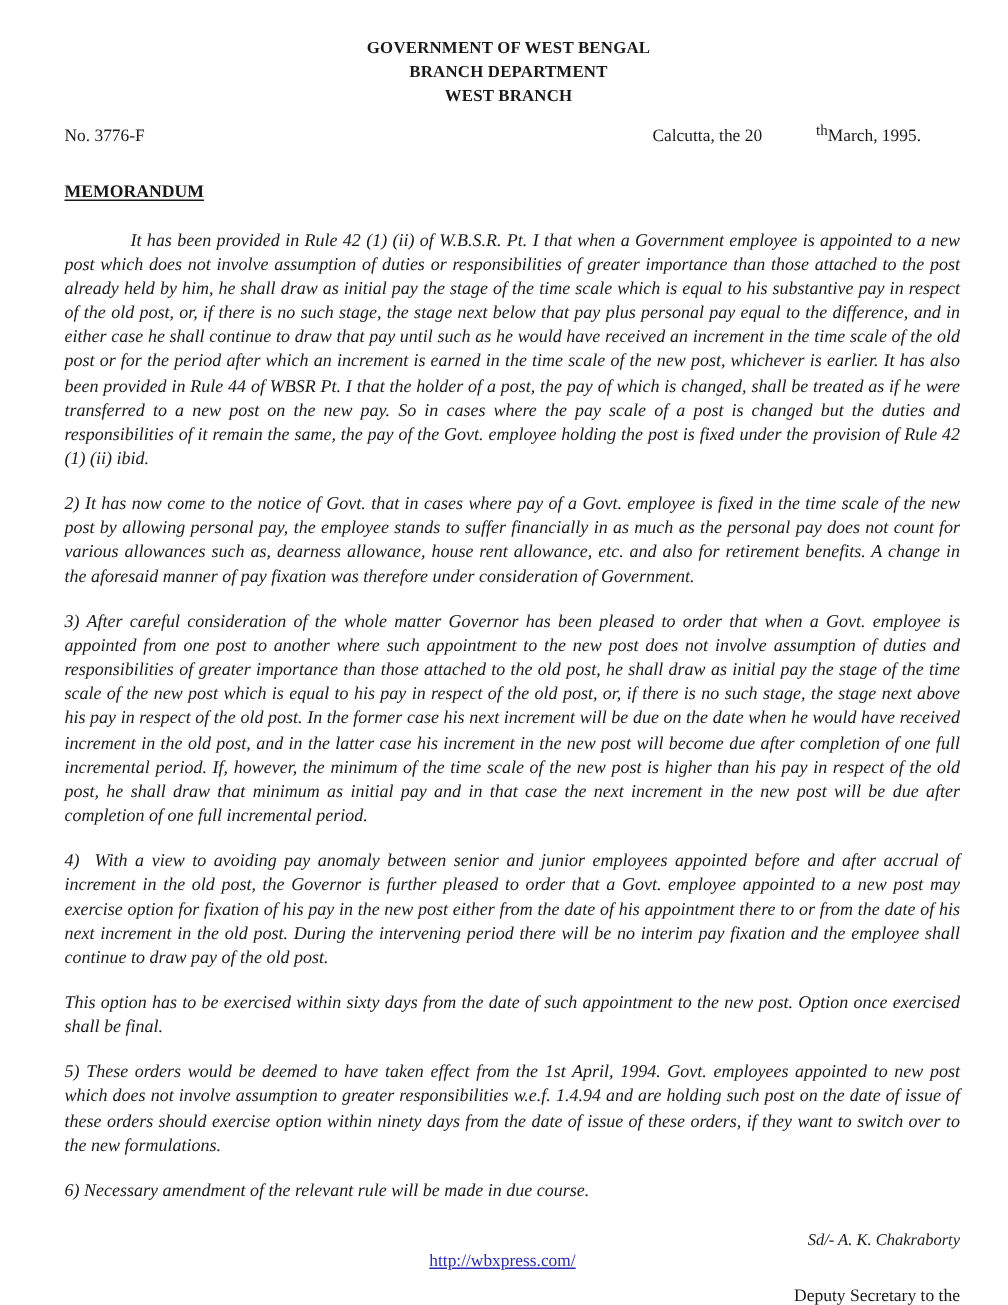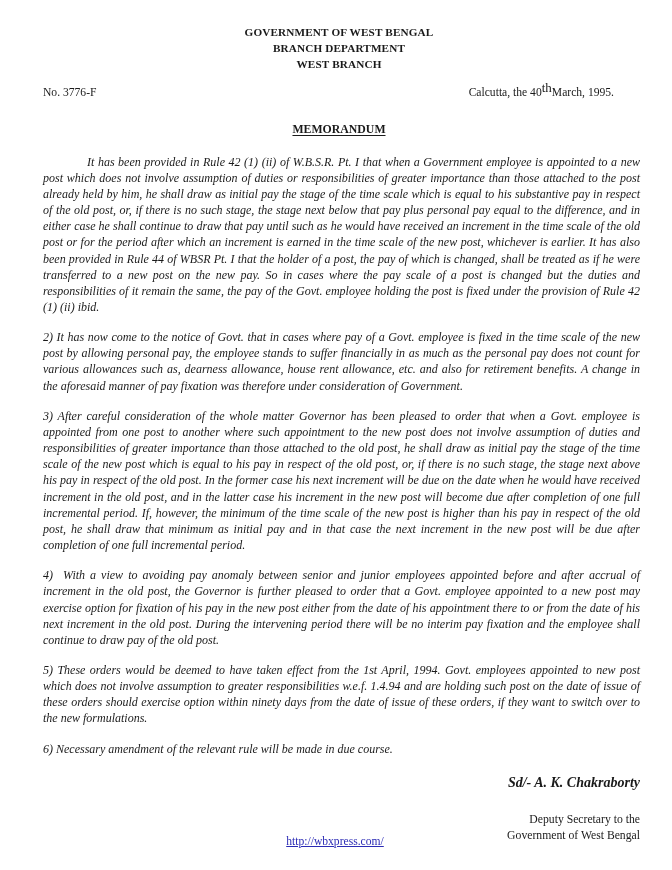--- a/index.html
+++ b/index.html
@@ -44,25 +44,25 @@
     padding-right: 26px;
     gap: 44px;
   }
   .ref-no {
     white-space: nowrap;
   }
   .ref-date {
     white-space: nowrap;
   }
   .ref-date sup {
-    font-size: 13px;
+    font-size: 10px;
     vertical-align: 4px;
+    margin-left: 36px;
   }
   .memo-title {
-    text-align: center;
     font-weight: bold;
     font-size: 11.8px;
     margin-top: 21px;
     padding-right: 5px;
   }
   .memo-title span {
     text-decoration: underline;
     text-underline-offset: 2px;
   }
   .body-block {
@@ -85,23 +85,22 @@
     margin-bottom: 2px;
   }
   .signature {
     margin-top: 18px;
     text-align: right;
     padding-right: 4px;
     width: 597px;
   }
   .sig-name {
     font-style: italic;
-    font-size: 14px;
+    font-size: 11px;
     line-height: 16px;
-    font-weight: bold;
   }
   .sig-desig {
     font-size: 11.7px;
     line-height: 16.2px;
     margin-top: 21px;
   }
   .sig-desig div {
     white-space: nowrap;
   }
   .footer-link {
@@ -124,30 +123,31 @@
 <div class="page">
 
   <div class="letterhead">
     <div>GOVERNMENT OF WEST BENGAL</div>
     <div>BRANCH DEPARTMENT</div>
     <div>WEST BRANCH</div>
   </div>
 
   <div class="ref-row">
     <div class="ref-no">No. 3776-F</div>
-    <div class="ref-date"><span>Calcutta, the 40</span><sup>th</sup><span>March, 1995.</span></div>
+    <div class="ref-date"><span>Calcutta, the 20</span><sup>th</sup><span>March, 1995.</span></div>
   </div>
 
   <div class="memo-title"><span>MEMORANDUM</span></div>
 
   <div class="body-block">
     <p class="para indent">It has been provided in Rule 42 (1) (ii) of W.B.S.R. Pt. I that when a Government employee is appointed to a new post which does not involve assumption of duties or responsibilities of greater importance than those attached to the post already held by him, he shall draw as initial pay the stage of the time scale which is equal to his substantive pay in respect of the old post, or, if there is no such stage, the stage next below that pay plus personal pay equal to the difference, and in either case he shall continue to draw that pay until such as he would have received an increment in the time scale of the old post or for the period after which an increment is earned in the time scale of the new post, whichever is earlier. It has also been provided in Rule 44 of WBSR Pt. I that the holder of a post, the pay of which is changed, shall be treated as if he were transferred to a new post on the new pay. So in cases where the pay scale of a post is changed but the duties and responsibilities of it remain the same, the pay of the Govt. employee holding the post is fixed under the provision of Rule 42 (1) (ii) ibid.</p>
     <p class="para">2) It has now come to the notice of Govt. that in cases where pay of a Govt. employee is fixed in the time scale of the new post by allowing personal pay, the employee stands to suffer financially in as much as the personal pay does not count for various allowances such as, dearness allowance, house rent allowance, etc. and also for retirement benefits. A change in the aforesaid manner of pay fixation was therefore under consideration of Government.</p>
     <p class="para">3) After careful consideration of the whole matter Governor has been pleased to order that when a Govt. employee is appointed from one post to another where such appointment to the new post does not involve assumption of duties and responsibilities of greater importance than those attached to the old post, he shall draw as initial pay the stage of the time scale of the new post which is equal to his pay in respect of the old post, or, if there is no such stage, the stage next above his pay in respect of the old post. In the former case his next increment will be due on the date when he would have received increment in the old post, and in the latter case his increment in the new post will become due after completion of one full incremental period. If, however, the minimum of the time scale of the new post is higher than his pay in respect of the old post, he shall draw that minimum as initial pay and in that case the next increment in the new post will be due after completion of one full incremental period.</p>
     <p class="para">4)  With a view to avoiding pay anomaly between senior and junior employees appointed before and after accrual of increment in the old post, the Governor is further pleased to order that a Govt. employee appointed to a new post may exercise option for fixation of his pay in the new post either from the date of his appointment there to or from the date of his next increment in the old post. During the intervening period there will be no interim pay fixation and the employee shall continue to draw pay of the old post.</p>
+    <p class="para">This option has to be exercised within sixty days from the date of such appointment to the new post. Option once exercised shall be final.</p>
     <p class="para">5) These orders would be deemed to have taken effect from the 1st April, 1994. Govt. employees appointed to new post which does not involve assumption to greater responsibilities w.e.f. 1.4.94 and are holding such post on the date of issue of these orders should exercise option within ninety days from the date of issue of these orders, if they want to switch over to the new formulations.</p>
     <p class="para tight">6) Necessary amendment of the relevant rule will be made in due course.</p>
   </div>
 
   <div class="signature">
     <div class="sig-name">Sd/- A. K. Chakraborty</div>
     <div class="sig-desig">
       <div>Deputy Secretary to the</div>
       <div>Government of West Bengal</div>
     </div>

